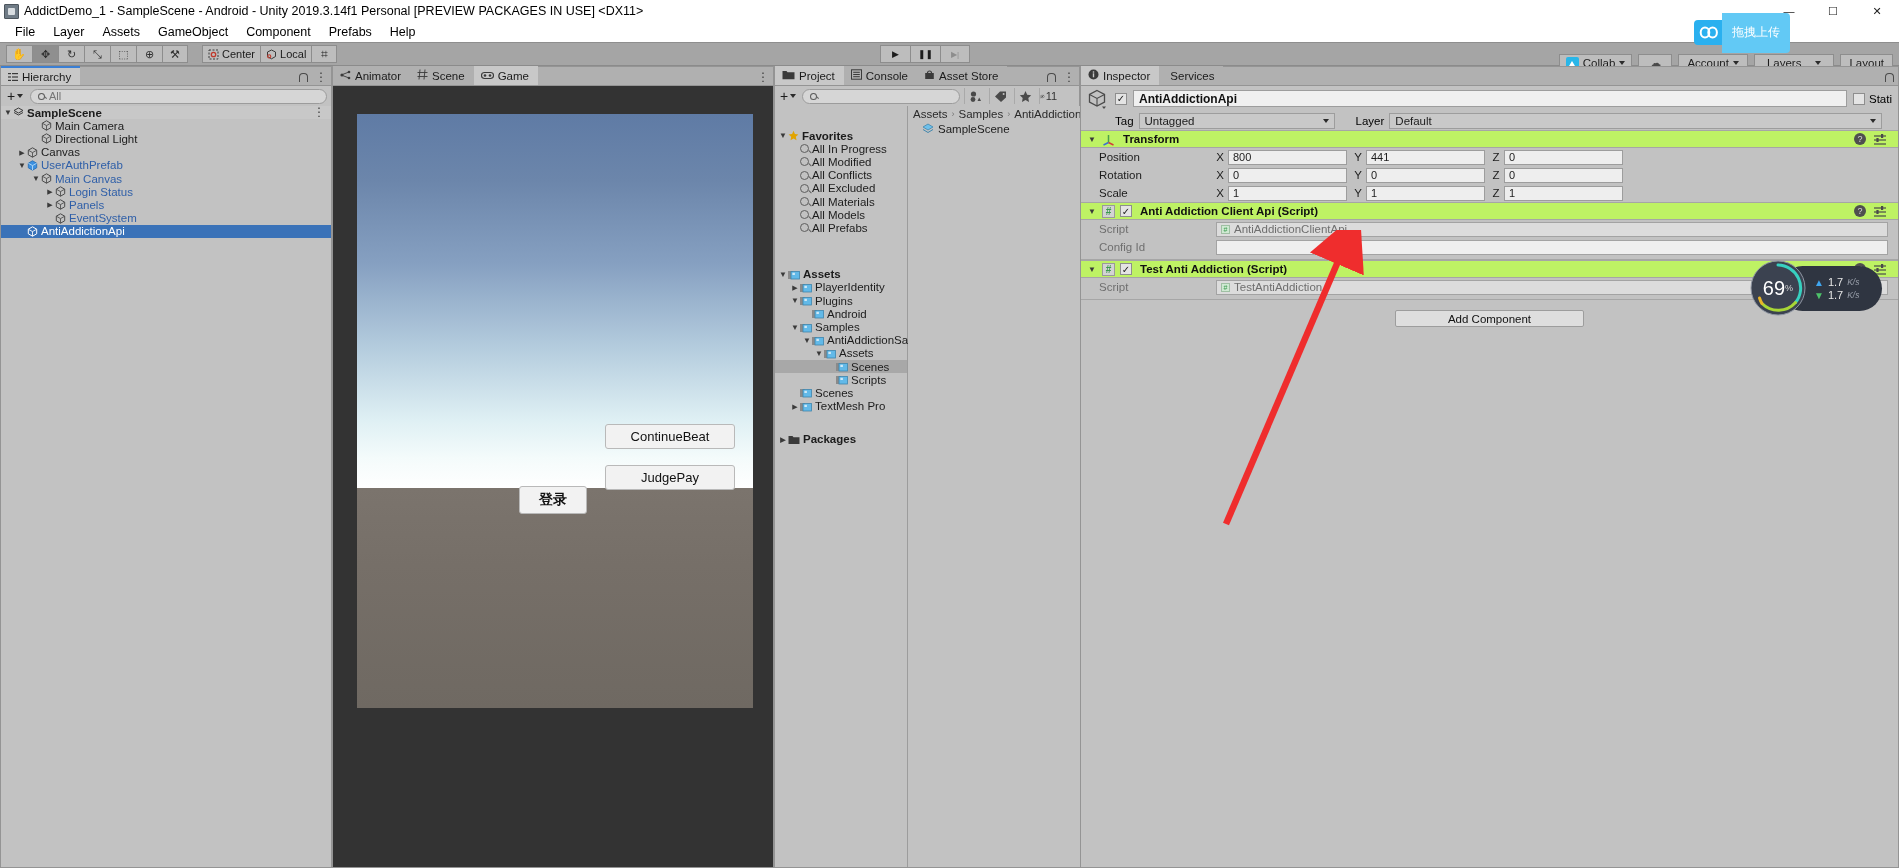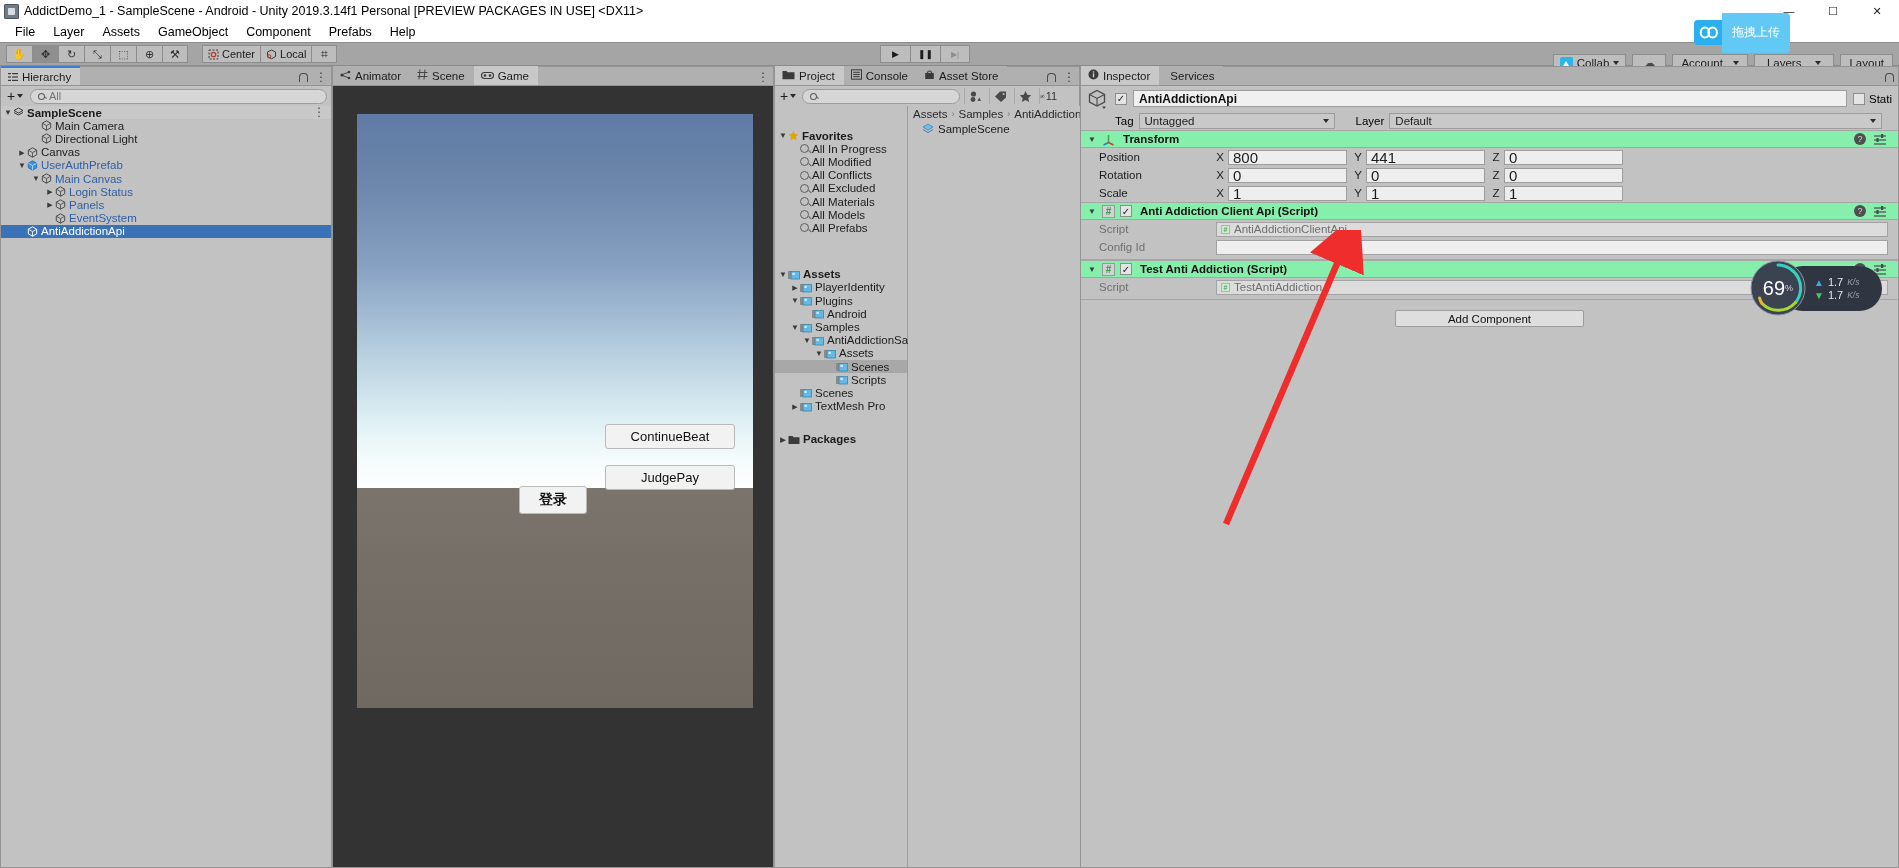--- a/index.html
+++ b/index.html
@@ -137,34 +137,34 @@
   #inspector { left:1080px; top:66px; width:819px; height:802px; background:#c2c2c2;}
   .insp-head { height:25px; display:flex; align-items:center; padding:0 6px; gap:6px; background:#c2c2c2;}
   .insp-cube { width:22px; height:22px; position:relative; flex:none;}
   .chk { width:12px;height:12px;background:#e4e4e4;border:1px solid #8e8e8e; display:flex;
      align-items:center; justify-content:center; font-size:10px; color:#1c1c1c; flex:none;}
   .namefield { flex:1; height:17px; background:#f0f0f0; border:1px solid #9d9d9d; display:flex;
      align-items:center; padding:0 5px; font-weight:bold; font-size:12px; color:#111;}
   .taglayer{ height:19px; display:flex; align-items:center; gap:5px; padding:0 6px 0 34px; font-size:11.5px;}
   .dropdown{ height:16px; background:#c9c9c9; border:1px solid #9d9d9d; display:flex; align-items:center;
      padding:0 5px; justify-content:space-between; font-size:11.5px; color:#1c1c1c;}
-  .compheader{ height:18px; background:#86efac; display:flex; align-items:center; gap:5px;
+  .compheader{ height:18px; background:#bef264; display:flex; align-items:center; gap:5px;
      padding:0 6px; border-top:1px solid #a6a6a6; border-bottom:1px solid #a6a6a6; }
   .compheader .title{ font-weight:bold; font-size:11.5px; color:#111; margin-left:3px;}
   .hashico{ width:13px;height:13px;background:#d3d3d3;border:1px solid #9a9a9a;display:flex;
      align-items:center;justify-content:center;color:#3a9a4e;font-size:10px;font-weight:bold;flex:none;}
   .helpico{ width:12px;height:12px;border-radius:50%;background:#4f4f4f;color:#d7d7d7;font-size:9px;
      display:flex;align-items:center;justify-content:center;flex:none;}
   .prefsico{ width:12px;height:12px;position:relative;flex:none;}
   .row3 { height:18px; display:flex; align-items:center; font-size:11.5px; color:#1c1c1c;}
   .row3 .lbl{ width:135px; padding-left:18px; }
   .axis { display:flex; align-items:center; gap:4px; margin-right:7px;}
   .axis span.a{ width:8px; text-align:center; color:#1c1c1c;}
   .numfield{ height:15px; background:#eeeeee; border:1px solid #9d9d9d; width:119px;
-     display:flex;align-items:center;padding:0 4px; font-size:15px; color:#1c1c1c;}
+     display:flex;align-items:center;padding:0 4px; font-size:11px; color:#1c1c1c;}
   .objfield{ height:15px; background:#dcdcdc; border:1px solid #a3a3a3; flex:1; margin-right:10px;
      display:flex;align-items:center;padding:0 4px;gap:4px;font-size:11.5px;color:#6f6f6f;}
   .scriptdot{ width:9px;height:9px;background:#cfe9d2;border:1px solid #9fbfa3;display:flex;
      align-items:center;justify-content:center;font-size:7px;color:#3a9a4e;flex:none;}
   .textfield{ height:15px; background:#efefef; border:1px solid #a3a3a3; flex:1; margin-right:10px;}
   .addcomp{ width:189px; height:17px; margin:10px auto 0 auto; background:#dedede;
      border:1px solid #9d9d9d; border-radius:2px; display:flex;align-items:center;justify-content:center;
      font-size:11.5px;color:#111;}
   .statchk{ display:flex;align-items:center;gap:4px;font-size:11.5px;}
 
@@ -272,21 +272,21 @@
 
     <div class="rightgrp">
       <div class="rbtn">
         <span class="collab-ico"></span>
         <span>Collab</span>
         <span class="caret"></span>
       </div>
       <div class="rbtn" style="padding:0 10px">
         <span style="font-size:12px;color:#4a4a4a">☁</span>
       </div>
-      <div class="rbtn" style="padding:0 8px;gap:10px">
+      <div class="rbtn" style="padding:0 8px;gap:4px">
         <span>Account</span>
         <span class="caret"></span>
       </div>
       <div class="rbtn" style="padding:0 12px;gap:14px">
         <span>Layers</span>
         <span class="caret"></span>
       </div>
       <div class="rbtn" style="padding:0 8px">
         <span>Layout</span>
       </div>

